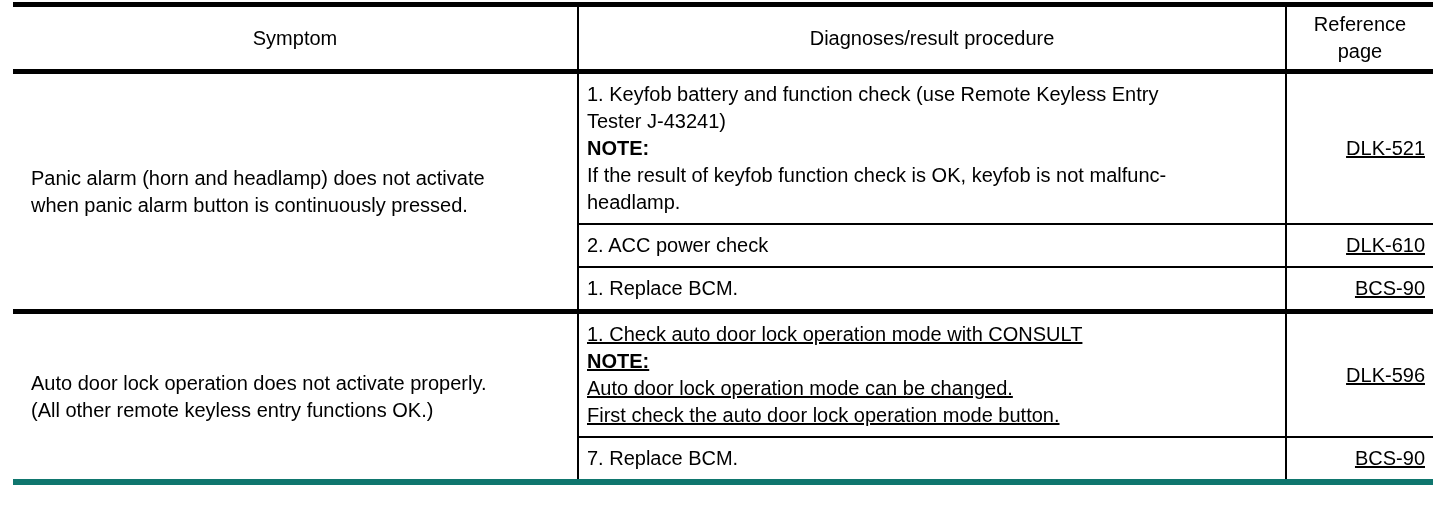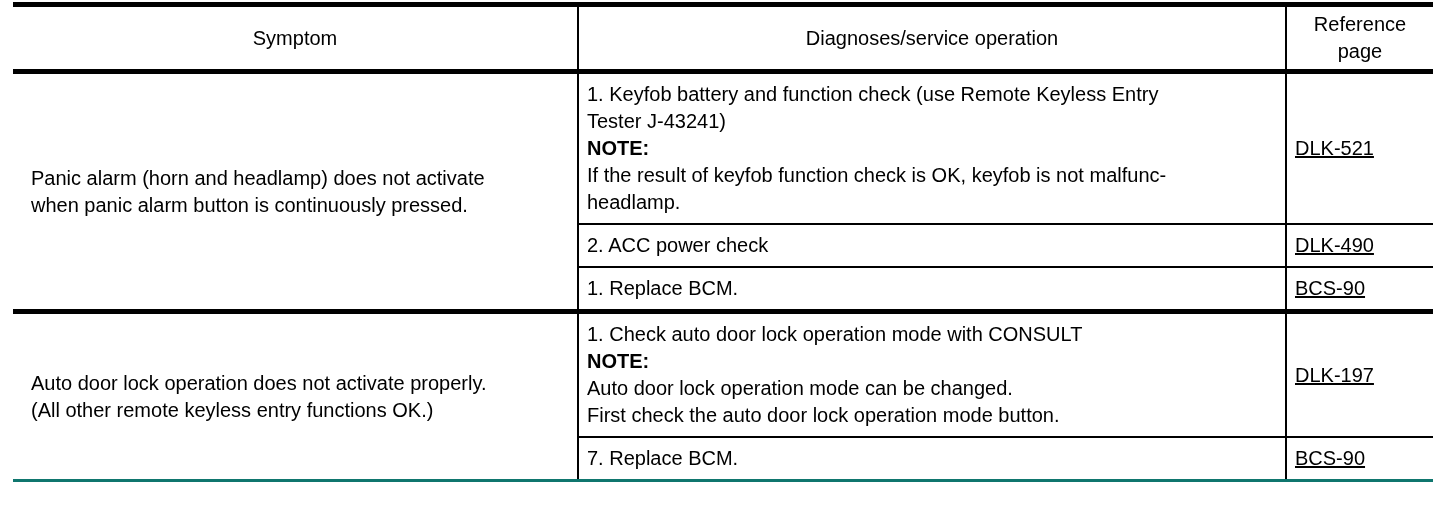--- a/index.html
+++ b/index.html
@@ -11,44 +11,44 @@
     font-family: "Liberation Sans", sans-serif;
     font-size: 20px;
     line-height: 27px;
   }
   table.diag {
     border-collapse: collapse;
     table-layout: fixed;
     width: 1420px;
     margin: 2px 0 0 13px;
     border-top: 5px solid #000;
-    border-bottom: 3px solid #0f766e;
+    border-bottom: 6px solid #0f766e;
   }
   col.c1 { width: 565px; }
   col.c2 { width: 708px; }
   col.c3 { width: 147px; }
   th {
     font-weight: normal;
     text-align: center;
     vertical-align: middle;
     height: 64px;
     padding: 4px 6px;
   }
   thead th { border-bottom: 5px solid #000; }
   .vline { border-left: 2px solid #000; }
   td {
     vertical-align: middle;
     padding: 7px 8px;
   }
   tbody td { border-top: 2px solid #000; }
   tr.group-start td { border-top: 5px solid #000; }
   td.symptom { padding-left: 18px; padding-right: 22px; }
-  td.reference { text-align: left; }
+  td.reference { text-align: right; }
   td.proc-tall  { height: 152px; }
-  td.proc-tall2 { height: 123px; }
+  td.proc-tall2 { height: 123px; text-decoration: underline; }
   td.proc-short { height: 42px; margin-left: 28px; }
   .pre { white-space: pre-line; }
   .note-label { font-weight: bold; }
   a.ref {
     color: #000000;
     text-decoration: underline;
   }
 </style>
 </head>
 <body>
@@ -58,21 +58,21 @@
     <col class="c1">
     <col class="c2">
     <col class="c3">
   </colgroup>
   <thead>
     <tr>
       <th>
         <span class="pre">Symptom</span>
       </th>
       <th class="vline">
-        <span class="pre">Diagnoses/service operation</span>
+        <span class="pre">Diagnoses/result procedure</span>
       </th>
       <th class="vline">
         <span class="pre">Reference
 page</span>
       </th>
     </tr>
   </thead>
   <tbody>
 
     <tr class="group-start">
@@ -89,21 +89,21 @@
       </td>
       <td class="vline reference">
         <a href="#" class="ref">DLK-521</a>
       </td>
     </tr>
     <tr>
       <td class="vline proc-short">
         <div class="pre">2. ACC power check</div>
       </td>
       <td class="vline reference">
-        <a href="#" class="ref">DLK-490</a>
+        <a href="#" class="ref">DLK-610</a>
       </td>
     </tr>
     <tr>
       <td class="vline proc-short">
         <div class="pre">1. Replace BCM.</div>
       </td>
       <td class="vline reference">
         <a href="#" class="ref">BCS-90</a>
       </td>
     </tr>
@@ -113,21 +113,21 @@
         <div class="pre">Auto door lock operation does not activate properly.
 (All other remote keyless entry functions OK.)</div>
       </td>
       <td class="vline proc-tall2">
         <div class="pre">1. Check auto door lock operation mode with CONSULT</div>
         <div class="note-label">NOTE:</div>
         <div class="pre">Auto door lock operation mode can be changed.
 First check the auto door lock operation mode button.</div>
       </td>
       <td class="vline reference">
-        <a href="#" class="ref">DLK-197</a>
+        <a href="#" class="ref">DLK-596</a>
       </td>
     </tr>
     <tr>
       <td class="vline proc-short">
         <div class="pre">7. Replace BCM.</div>
       </td>
       <td class="vline reference">
         <a href="#" class="ref">BCS-90</a>
       </td>
     </tr>

